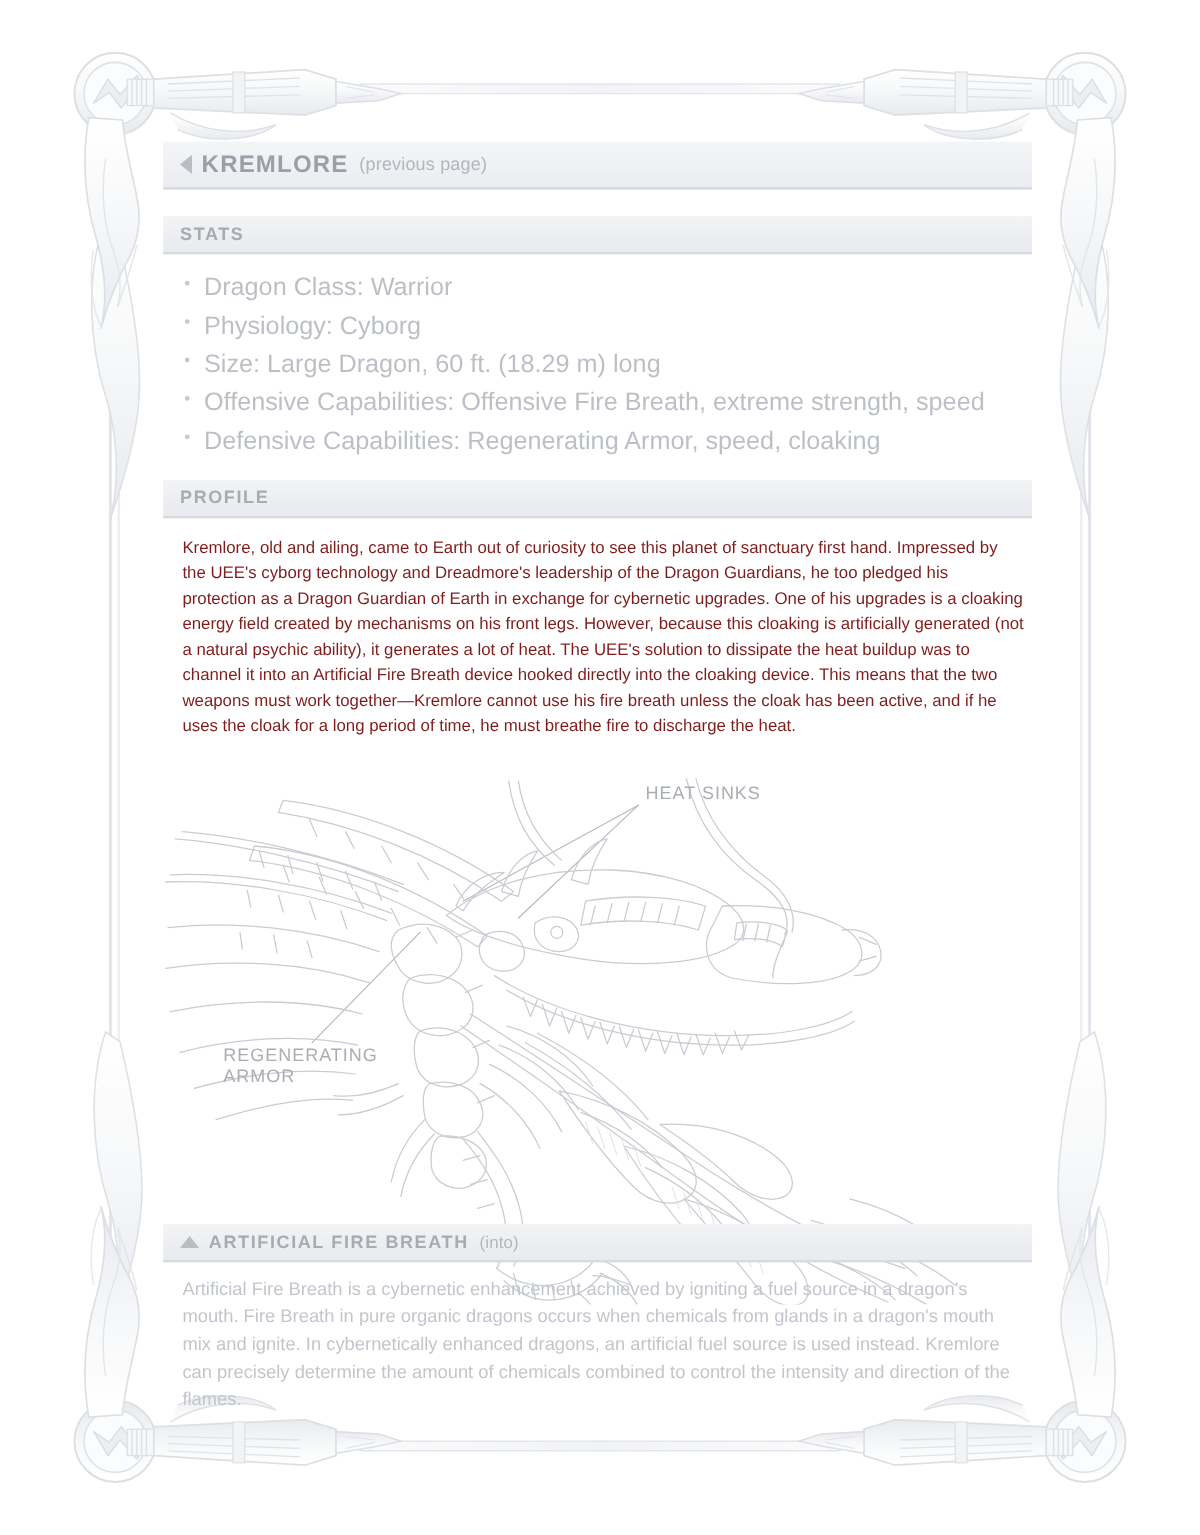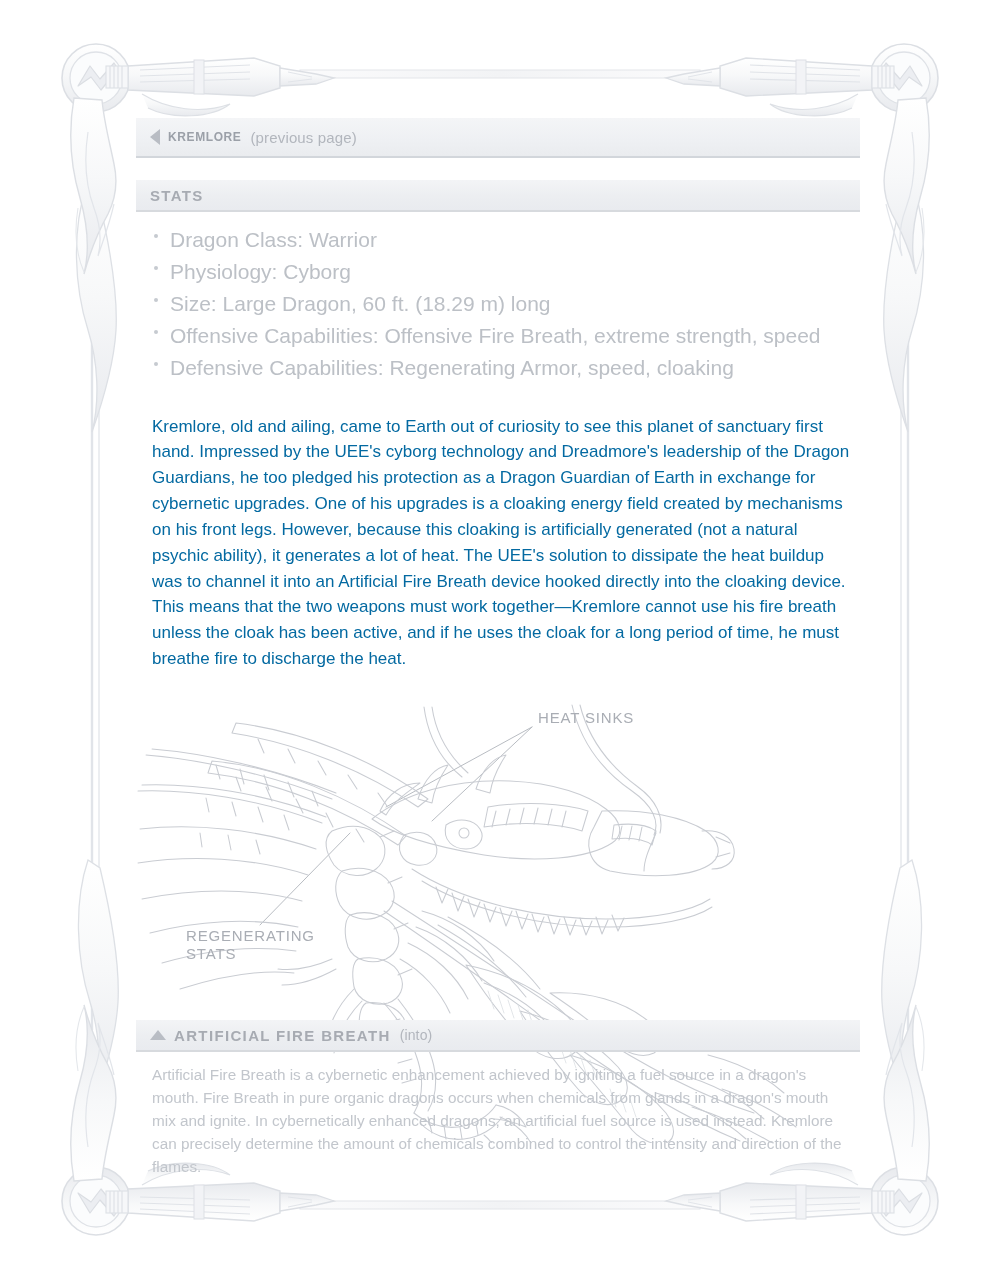--- a/index.html
+++ b/index.html
@@ -57,21 +57,21 @@
     border-bottom: 2px solid #d2d6db;
   }
   .bar-title {
     font-size: 15px;
     font-weight: 700;
     letter-spacing: 0.09em;
     color: #a7abb2;
     text-transform: uppercase;
   }
   .bar.big .bar-title {
-    font-size: 12px;
+    font-size: 20px;
     letter-spacing: 0.05em;
     color: #9ba0a8;
   }
   .bar-sub {
     font-size: 14px;
     color: #b2b6bd;
     margin-left: 9px;
     letter-spacing: 0.01em;
   }
   .bar.big .bar-sub { font-size: 15px; }
@@ -112,23 +112,23 @@
     top: 10px;
     width: 4px; height: 4px;
     background: #c6cad0;
     border-radius: 50%;
   }
 
   
   .para {
     margin: 14px 0 0 0;
     padding: 0 6px 0 16px;
-    font-size: 17px;
+    font-size: 14px;
     line-height: 1.52;
-    color: #0369a1;
+    color: #7f1d1d;
     text-align: left;
   }
   .para.caption {
     font-size: 15.3px;
     line-height: 1.5;
     color: #c2c6cc;
     margin-top: 12px;
   }
 
   .section-gap { height: 22px; }
@@ -268,20 +268,23 @@
     <ul class="stats-list">
       <li>Dragon Class: Warrior</li>
       <li>Physiology: Cyborg</li>
       <li>Size: Large Dragon, 60 ft. (18.29 m) long</li>
       <li>Offensive Capabilities: Offensive Fire Breath, extreme strength, speed</li>
       <li>Defensive Capabilities: Regenerating Armor, speed, cloaking</li>
     </ul>
 
     <div class="section-gap-sm"></div>
 
+    <div class="bar">
+      <span class="bar-title">PROFILE</span>
+    </div>
     <p class="para">Kremlore, old and ailing, came to Earth out of curiosity to see this planet of sanctuary first hand. Impressed by the UEE's cyborg technology and Dreadmore's leadership of the Dragon Guardians, he too pledged his protection as a Dragon Guardian of Earth in exchange for cybernetic upgrades. One of his upgrades is a cloaking energy field created by mechanisms on his front legs. However, because this cloaking is artificially generated (not a natural psychic ability), it generates a lot of heat. The UEE's solution to dissipate the heat buildup was to channel it into an Artificial Fire Breath device hooked directly into the cloaking device. This means that the two weapons must work together—Kremlore cannot use his fire breath unless the cloak has been active, and if he uses the cloak for a long period of time, he must breathe fire to discharge the heat.</p>
 
     <div class="illus-wrap">
       <svg class="illus-svg" width="724" height="440" viewBox="0 0 724 440" fill="none" stroke="#c9ccd2" stroke-width="1.05" stroke-linecap="round" stroke-linejoin="round">
 
         <g stroke="#b4b8bf" stroke-width="0.95">
           <path d="M396 24 L296 118"></path>
           <path d="M396 24 L250 104"></path>
           <path d="M124 222 L214 130"></path>
         </g>
@@ -444,21 +447,21 @@
         <g>
           <path d="M218 286 C204 300, 194 318, 190 338"></path>
           <path d="M226 298 C212 312, 202 330, 198 350"></path>
           <path d="M196 256 C178 264, 160 268, 142 266"></path>
           <path d="M200 266 C182 276, 164 282, 146 282"></path>
         </g>
       </svg>
 
       <div class="label" id="label-heat">HEAT SINKS</div>
       <div class="label" id="label-armor">REGENERATING
-STATS</div>
+ARMOR</div>
     </div>
   </div>
 
   <div class="bottom-block">
     <div class="bar">
       <span class="tri tri-up"></span>
       <span class="bar-title">ARTIFICIAL FIRE BREATH</span>
       <span class="bar-sub">(into)</span>
     </div>
     <p class="para caption">Artificial Fire Breath is a cybernetic enhancement achieved by igniting a fuel source in a dragon's mouth. Fire Breath in pure organic dragons occurs when chemicals from glands in a dragon's mouth mix and ignite. In cybernetically enhanced dragons, an artificial fuel source is used instead. Kremlore can precisely determine the amount of chemicals combined to control the intensity and direction of the flames.</p>

